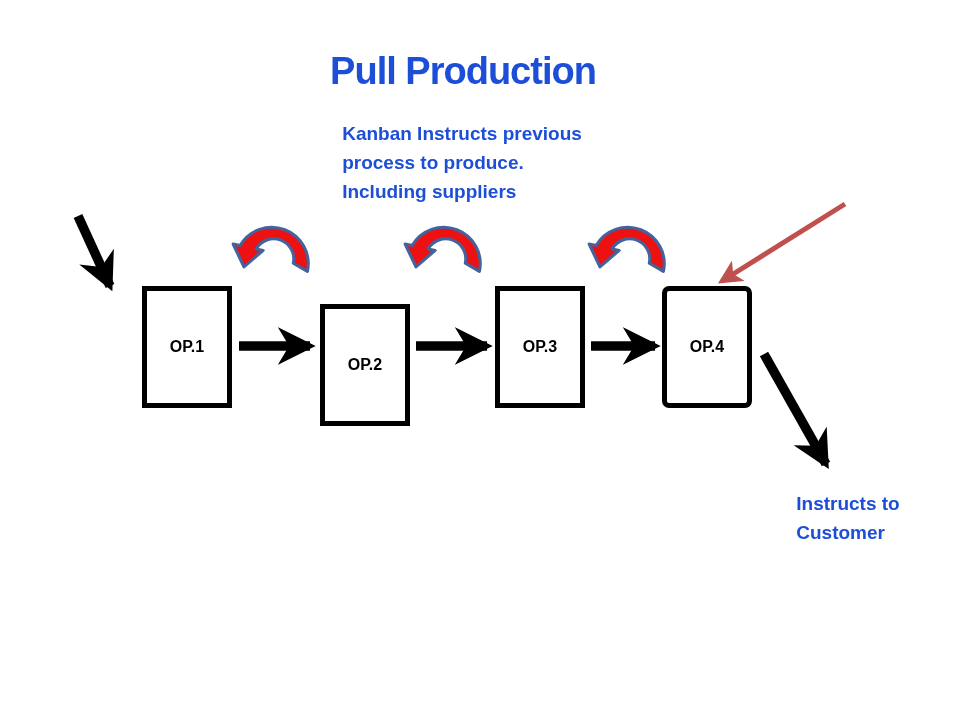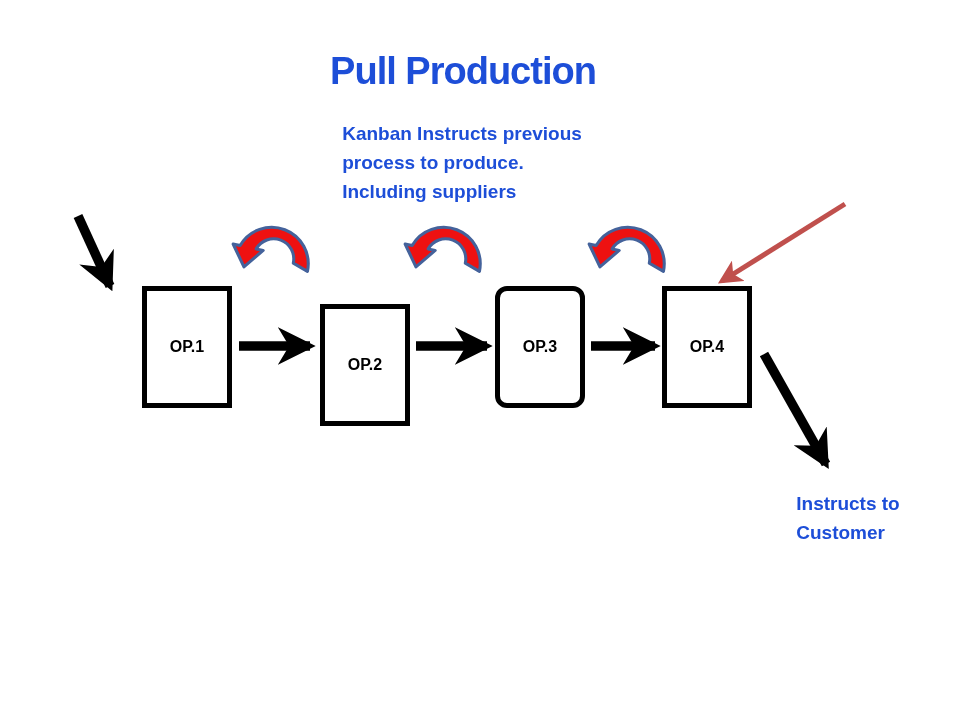--- a/index.html
+++ b/index.html
@@ -18,22 +18,22 @@
   .mrp{top:112px;left:846px;line-height:30px;}
   .delivered{top:489px;left:848px;}
   .summary{top:486px;left:406px;font-size:21px;line-height:29px;}
   .opbox{
     position:absolute;width:80px;height:112px;border:5px solid #000;background:#fff;
     display:flex;align-items:center;justify-content:center;
     font-weight:bold;font-size:16px;z-index:2;
   }
   .opbox.b1{left:142px;top:286px;}
   .opbox.b2{left:320px;top:304px;}
-  .opbox.b3{left:495px;top:286px;border-radius:12px;}
-  .opbox.b4{left:662px;top:286px;}
+  .opbox.b3{left:495px;top:286px;}
+  .opbox.b4{left:662px;top:286px;border-radius:7px;}
   svg.overlay{position:absolute;left:0;top:0;z-index:1;}
 </style>
 </head>
 <body>
 
 <div id="slide">
 
   <svg class="overlay" width="960" height="720" viewBox="0 0 960 720" aria-hidden="true">
     <defs>
       <path id="curvedArrow" d="M86.9 67.0 A38 38 0 0 0 16.83 40.10 L9.50 38.53 L20.78 62.40 L40.80 45.19 L33.46 43.63 A21 21 0 0 1 72.2 58.5 Z"></path>

